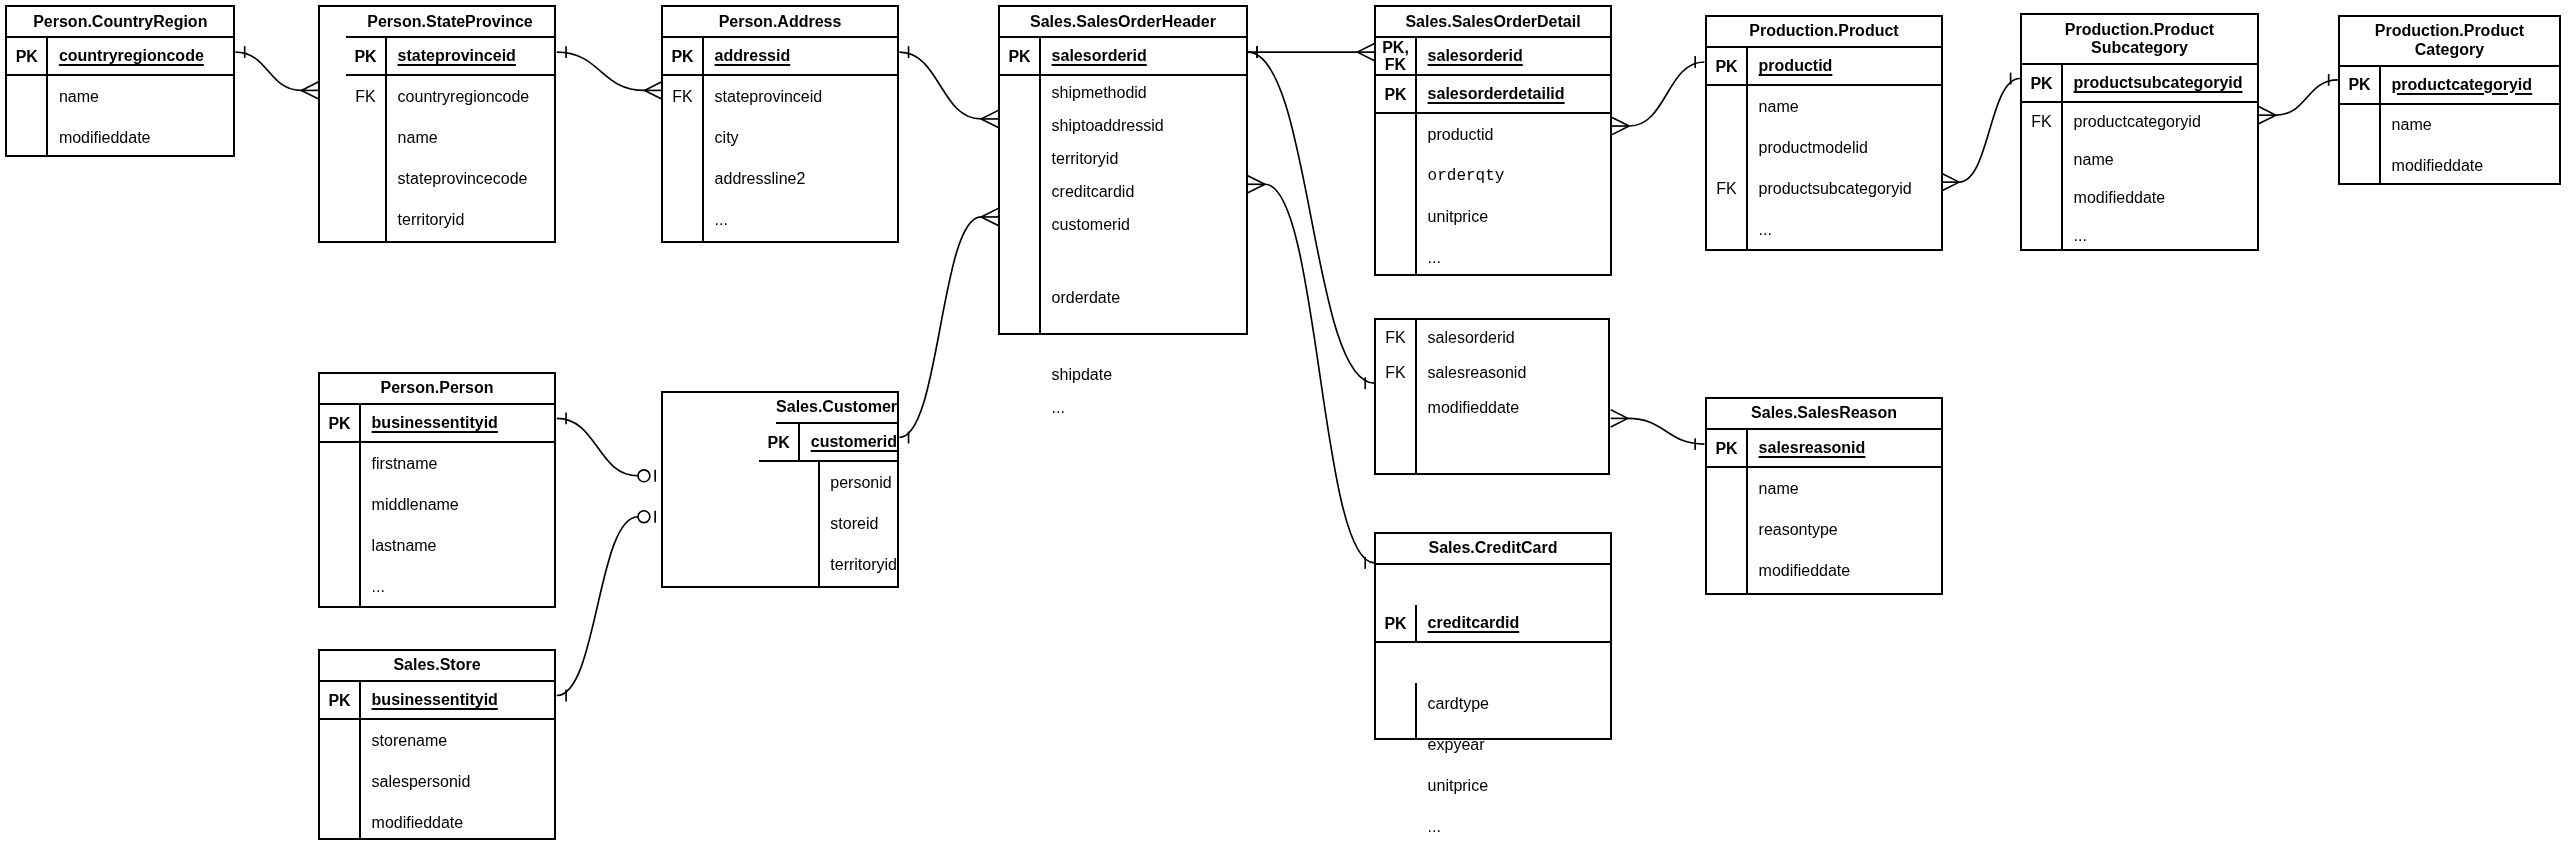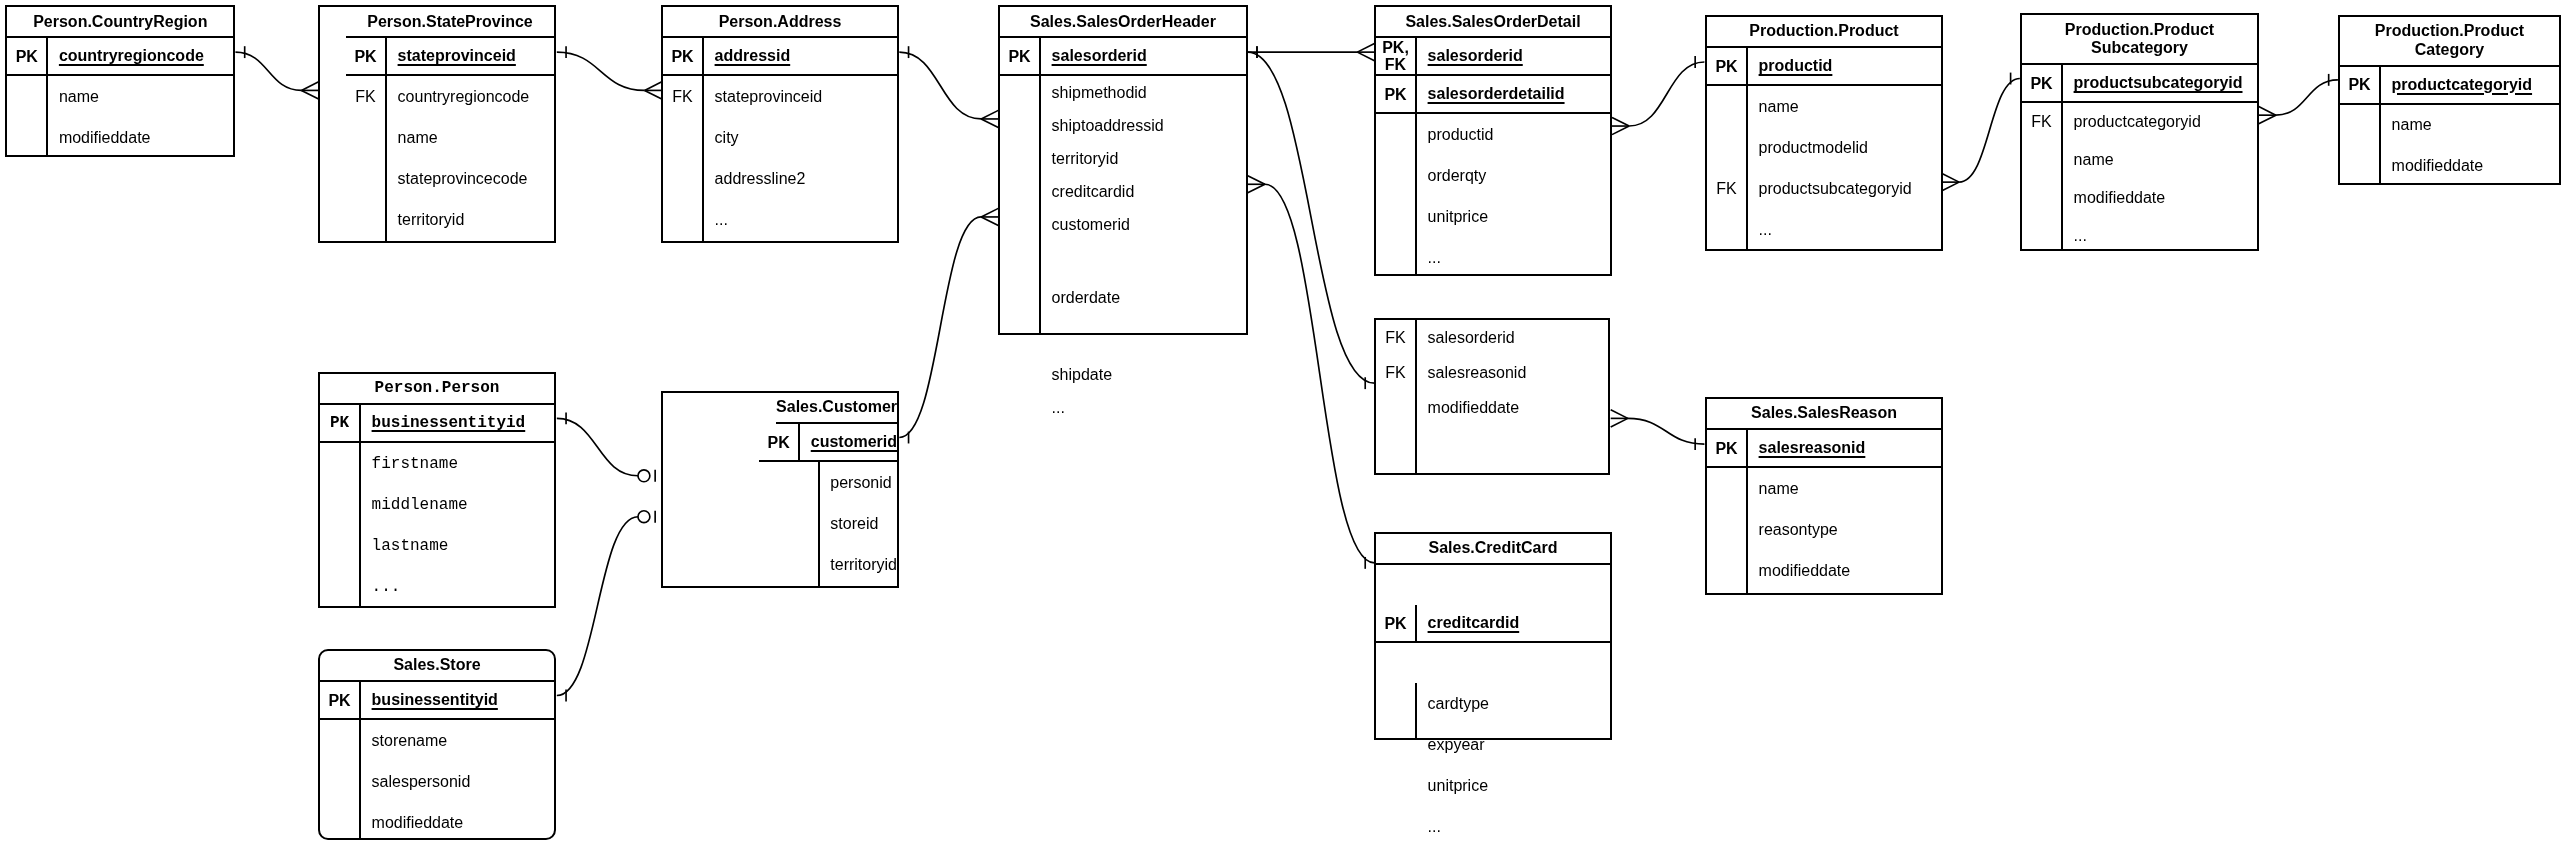--- a/index.html
+++ b/index.html
@@ -311,21 +311,21 @@
       </div>
       <div class="er-body">
         <div class="er-body-keys">
           <div class="er-line" style="height: 41px;"></div>
           <div class="er-line" style="height: 41px;"></div>
           <div class="er-line" style="height: 41px;"></div>
           <div class="er-line" style="height: 41px;"></div>
         </div>
         <div class="er-body-names">
           <div class="er-line" style="height: 41px;">productid</div>
-          <div class="er-line" style="height: 41px;">orderqty</div>
+          <div class="er-line" style="height: 41px; font-family: Liberation Mono, monospace;">orderqty</div>
           <div class="er-line" style="height: 41px;">unitprice</div>
           <div class="er-line" style="height: 41px;">...</div>
         </div>
       </div>
     </div>
     <div class="er-table" style="left: 1705px; top: 15px; width: 238px; height: 236px;">
       <div class="er-title" style="height: 29px;">
         <div>Production.Product</div>
       </div>
       <div class="er-pk-row" style="height: 36px;">
@@ -390,21 +390,21 @@
         <div class="er-body-keys">
           <div class="er-line" style="height: 41px;"></div>
           <div class="er-line" style="height: 41px;"></div>
         </div>
         <div class="er-body-names">
           <div class="er-line" style="height: 41px;">name</div>
           <div class="er-line" style="height: 41px;">modifieddate</div>
         </div>
       </div>
     </div>
-    <div class="er-table" style="left: 318px; top: 372px; width: 238px; height: 236px; font-family: Liberation Mono, monospace;">
+    <div class="er-table" style="left: 318px; top: 372px; width: 238px; height: 236px;">
       <div class="er-title" style="height: 29px;">
         <div>Person.Person</div>
       </div>
       <div class="er-pk-row" style="height: 36px;">
         <div class="er-key-cell er-key-bold">PK</div>
         <div class="er-name-cell">
           <span class="er-pk-name">businessentityid</span>
         </div>
       </div>
       <div class="er-body">
@@ -438,21 +438,21 @@
           <div class="er-line" style="height: 41px;"></div>
           <div class="er-line" style="height: 41px;"></div>
         </div>
         <div class="er-body-names">
           <div class="er-line" style="height: 41px;">personid</div>
           <div class="er-line" style="height: 41px;">storeid</div>
           <div class="er-line" style="height: 41px;">territoryid</div>
         </div>
       </div>
     </div>
-    <div class="er-table" style="left: 318px; top: 649px; width: 238px; height: 191px; border-radius: 10px;">
+    <div class="er-table" style="left: 318px; top: 649px; width: 238px; height: 191px;">
       <div class="er-title" style="height: 29px;">
         <div>Sales.Store</div>
       </div>
       <div class="er-pk-row" style="height: 36px;">
         <div class="er-key-cell er-key-bold">PK</div>
         <div class="er-name-cell">
           <span class="er-pk-name">businessentityid</span>
         </div>
       </div>
       <div class="er-body">

